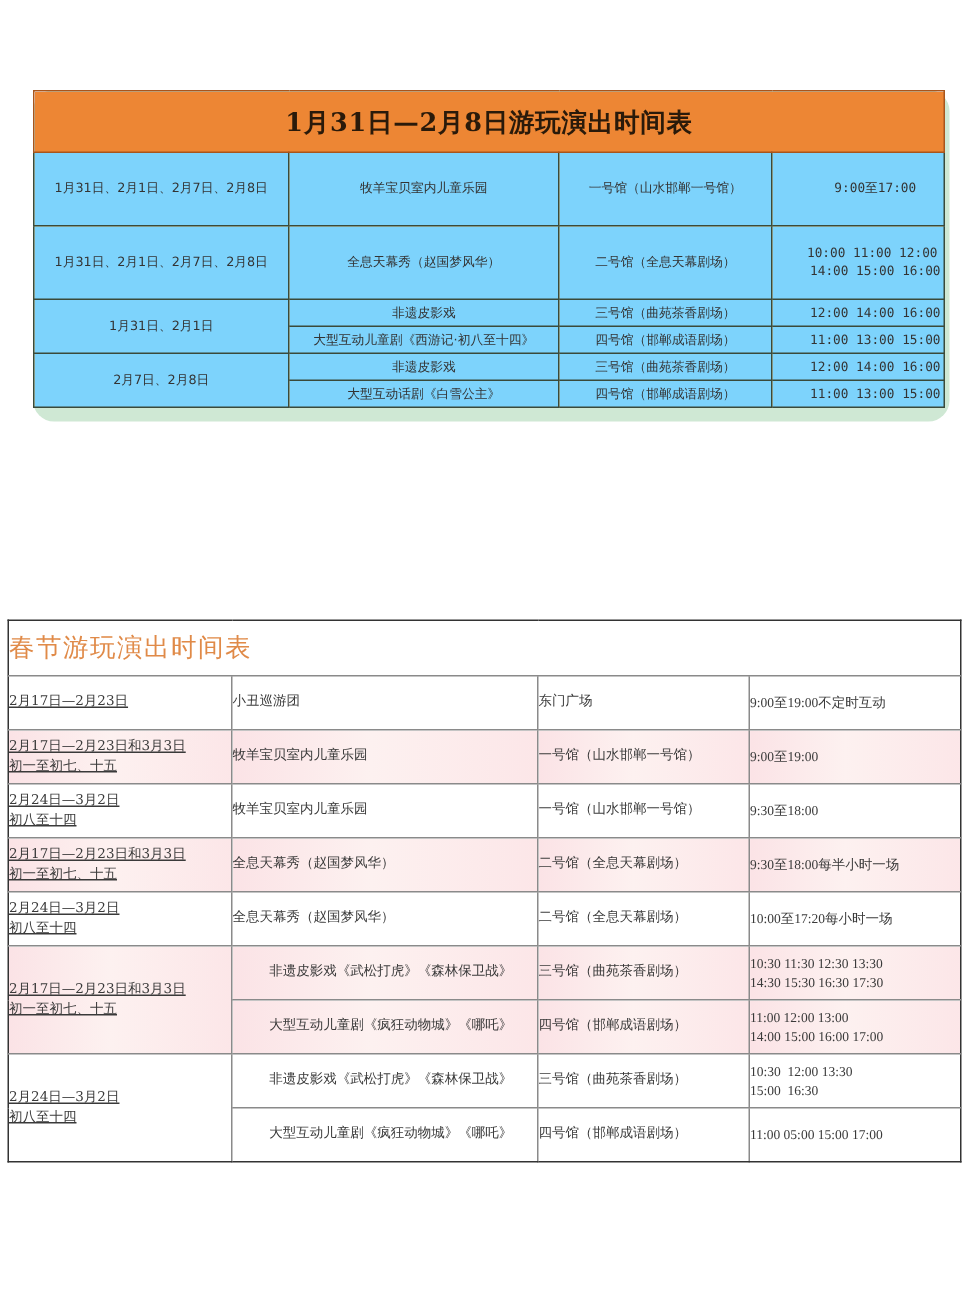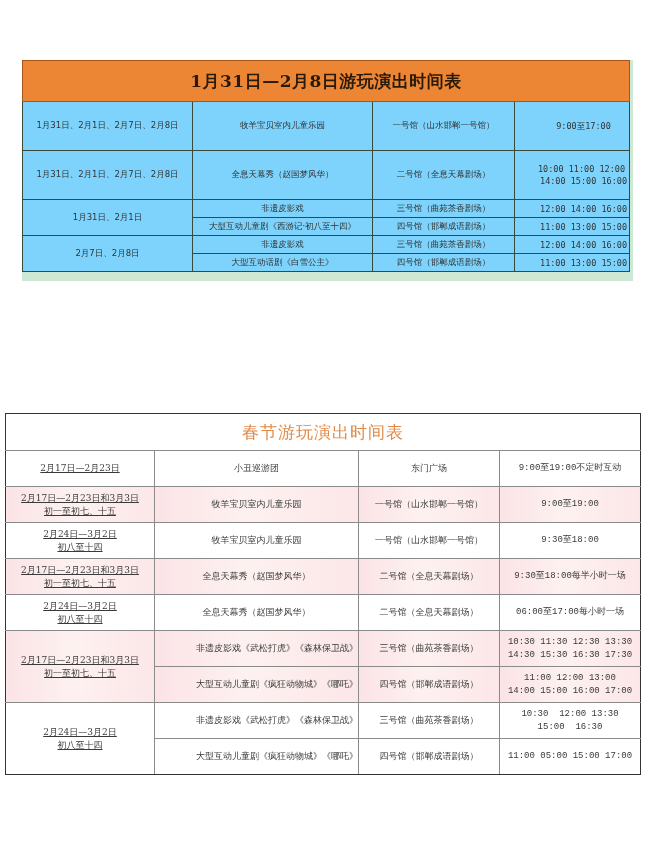--- a/index.html
+++ b/index.html
@@ -1,38 +1,38 @@
 <!DOCTYPE html>
 <html><head>
 <meta charset="utf-8">
 <style>
   html, body { margin:0; padding:0; background:#ffffff; }
   body { width:650px; height:866px; position:relative; overflow:hidden; font-family:"DejaVu Serif", serif; }
 
   
-  .t1-wrap { position:absolute; left:22px; top:60px; width:611px; height:221px; background:#cfe8d4; }
+  .t1-wrap { position:absolute; left:22px; top:60px; width:611px; height:221px; background:#cfe8d4;border-radius:14px; }
   .t1 { position:absolute; left:0; top:0; width:607px; border-collapse:collapse; table-layout:fixed; font-family:"DejaVu Sans", sans-serif; font-size:8.5px; color:#333; }
   .t1 td { border:1px solid #3a4a3a; text-align:center; vertical-align:middle; padding:0; background:#7dd3fc; white-space:nowrap; overflow:hidden; }
   .t1 .title { background:#ed8634; border:1px solid #a8551c; height:40px; font-family:"DejaVu Serif", serif; font-weight:bold; font-size:17px; color:#2a1a0a; letter-spacing:0.5px; }
   .t1 .r-tall { height:49px; }
   .t1 .r-short { height:18px; }
   .t1 .times { font-family:"DejaVu Sans Mono", monospace; font-size:8.5px; line-height:12px;padding-left:23px; }
 
   
   .t2 { position:absolute; left:5px; top:413px; width:635px; border-collapse:collapse; table-layout:fixed; font-family:"DejaVu Serif", serif; font-size:9px; color:#3a3a3a; }
-  .t2 td { border:1px solid #8a8a8a; text-align:center; vertical-align:middle; padding:0; white-space:nowrap; overflow:hidden; line-height:13px; }
+  .t2 td { border:1px solid #8a8a8a; vertical-align:middle; padding:0; white-space:nowrap; overflow:hidden; line-height:13px; }
   .t2 .title { height:36px; font-size:17px; color:#e08a48; letter-spacing:1px; border-left:1.5px solid #333; border-right:1.5px solid #333; border-top:1.5px solid #333; }
   .t2 .r { height:36px; }
   .t2 .pink { background:linear-gradient(90deg, #fbe3e6 0%, #fdf1f0 45%, #fce6e8 100%); }
   .t2 .white { background:#ffffff; }
   .t2 td.left-edge { border-left:1.5px solid #333;text-decoration:underline; }
   .t2 td.right-edge { border-right:1.5px solid #333; }
   .t2 tr.last td { border-bottom:1.5px solid #333; }
-  .t2 .show-left { text-align:right; padding-left:8px; }
-  .t2 .mono { font-family:Liberation Mono, monospace; font-size:9px; }
+  .t2 .show-left { text-align:center; padding-left:8px; }
+  .t2 .mono { font-family:Liberation Serif, serif; font-size:9px; }
 </style>
 </head>
 <body>
 
 <div class="t1-wrap">
   <table class="t1">
     <colgroup>
       <col style="width:170px">
         <col style="width:180px">
         <col style="width:142px">
@@ -132,21 +132,21 @@
     <td class="right-edge pink mono">9:30至18:00每半小时一场</td>
   </tr>
 
   <tr class="r white">
     <td class="left-edge">
       <div>2月24日—3月2日</div>
       <div>初八至十四</div>
     </td>
     <td>全息天幕秀（赵国梦风华）</td>
     <td>二号馆（全息天幕剧场）</td>
-    <td class="right-edge mono">06:00至17:00每小时一场</td>
+    <td class="right-edge mono">10:00至17:20每小时一场</td>
   </tr>
 
   <tr class="r pink">
     <td rowspan="2" class="left-edge pink">
       <div>2月17日—2月23日和3月3日</div>
       <div>初一至初七、十五</div>
     </td>
     <td class="pink show-left">非遗皮影戏《武松打虎》《森林保卫战》</td>
     <td class="pink">三号馆（曲苑茶香剧场）</td>
     <td class="right-edge pink mono">

